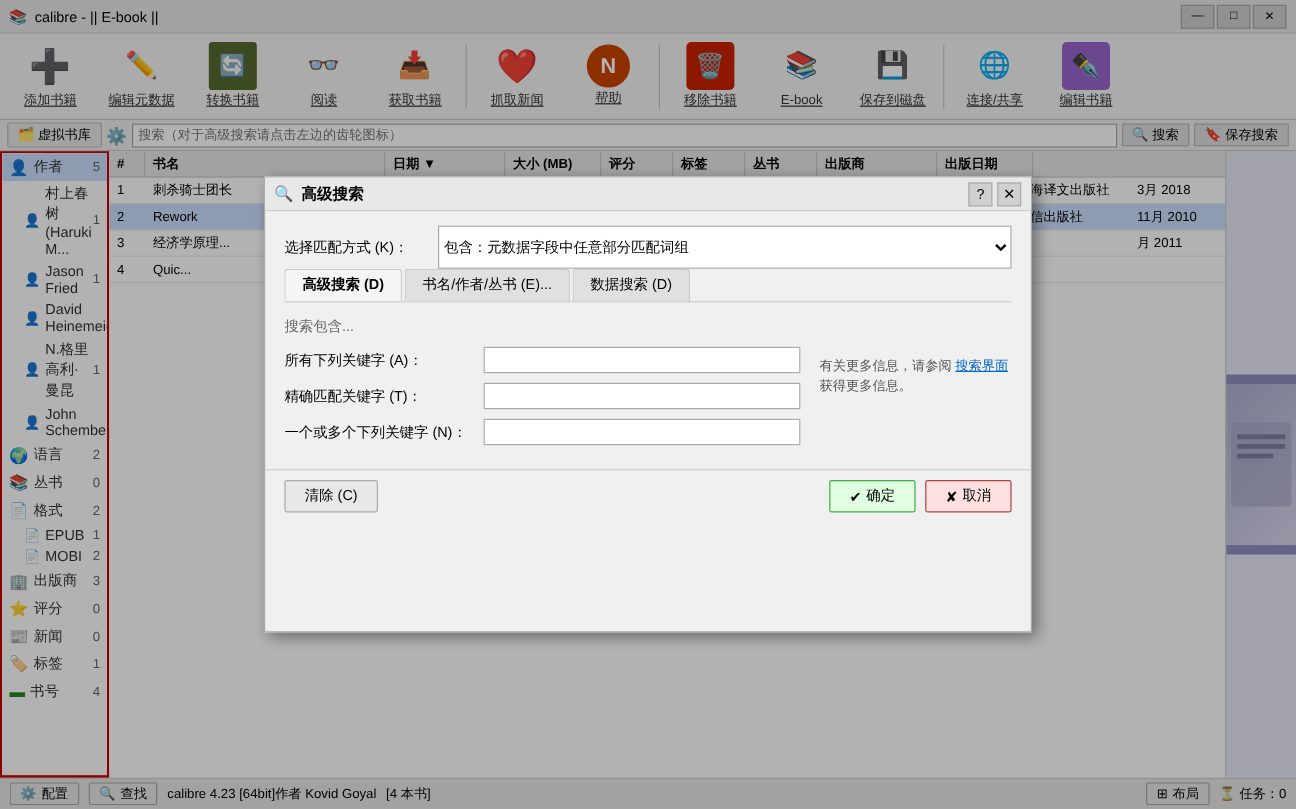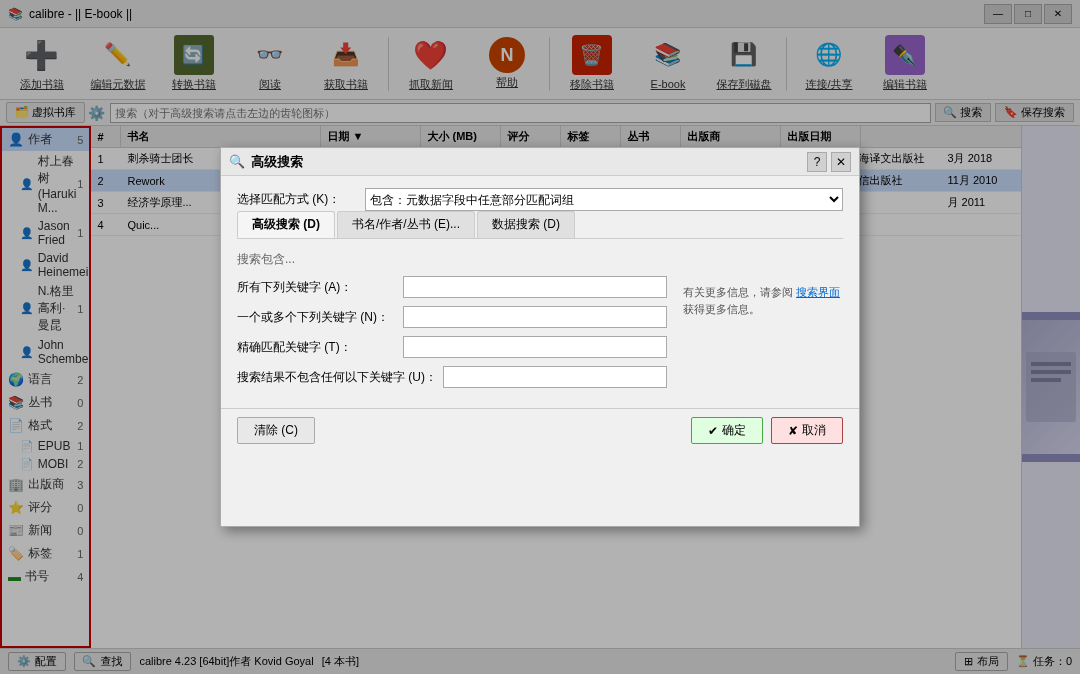--- a/index.html
+++ b/index.html
@@ -204,21 +204,21 @@
     }
     .modal-title { font-size: 13px; font-weight: bold; display: flex; align-items: center; gap: 6px; }
     .modal-close {
       width: 20px; height: 20px; background: #d0d0d0; border: 1px solid #aaa;
       cursor: pointer; display: flex; align-items: center; justify-content: center;
       font-size: 12px;
     }
     .modal-body { padding: 12px 16px; }
     .modal-row { display: flex; align-items: center; gap: 8px; }
     .modal-label-wide { font-size: 12px; min-width: 120px; }
-    .modal-select { height: 23px; border: 1px solid #aaa; font-size: 12px; flex: 1; background: white; }
+    .modal-select { height: 36px; border: 1px solid #aaa; font-size: 12px; flex: 1; background: white; }
     .modal-tabs {
       display: flex; border-bottom: 1px solid #ccc; margin-bottom: 12px;
     }
     .modal-tab {
       padding: 4px 14px; background: #e0e0e0; border: 1px solid #ccc;
       border-bottom: none; cursor: pointer; font-size: 12px; margin-right: 2px;
       border-radius: 3px 3px 0 0;
     }
     .modal-tab.active { background: #f5f5f5; border-bottom: 1px solid #f5f5f5; font-weight: bold; }
     .modal-content { display: flex; gap: 16px; }
@@ -613,34 +613,30 @@
       <div class="modal-content">
         <div class="modal-form">
           <div class="modal-section-title">搜索包含...</div>
 
           <div class="modal-field-row">
             <label class="modal-field-label">所有下列关键字 (A)：</label>
             <input class="modal-field-input" type="text" value="" style="">
           </div>
 
           <div class="modal-field-row">
+            <label class="modal-field-label">精确匹配关键字 (T)：</label>
+            <input class="modal-field-input" type="text" value="" style="">
+          </div>
+
+          <div class="modal-field-row">
             <label class="modal-field-label">一个或多个下列关键字 (N)：</label>
             <input class="modal-field-input" type="text" value="" style="">
           </div>
 
-          <div class="modal-field-row">
-            <label class="modal-field-label">精确匹配关键字 (T)：</label>
-            <input class="modal-field-input" type="text" value="" style="">
-          </div>
-
-
-          <div class="modal-field-row">
-            <label class="modal-field-label">搜索结果不包含任何以下关键字 (U)：</label>
-            <input class="modal-field-input" type="text" value="" style="">
-          </div>
+
         </div>
 
         <div class="modal-sidebar-text">
           <br><br>
           <span>有关更多信息，请参阅</span>
           <a class="modal-link" href="#">搜索界面</a>
           <span>获得更多信息。</span>
         </div>
       </div>
     </div>

